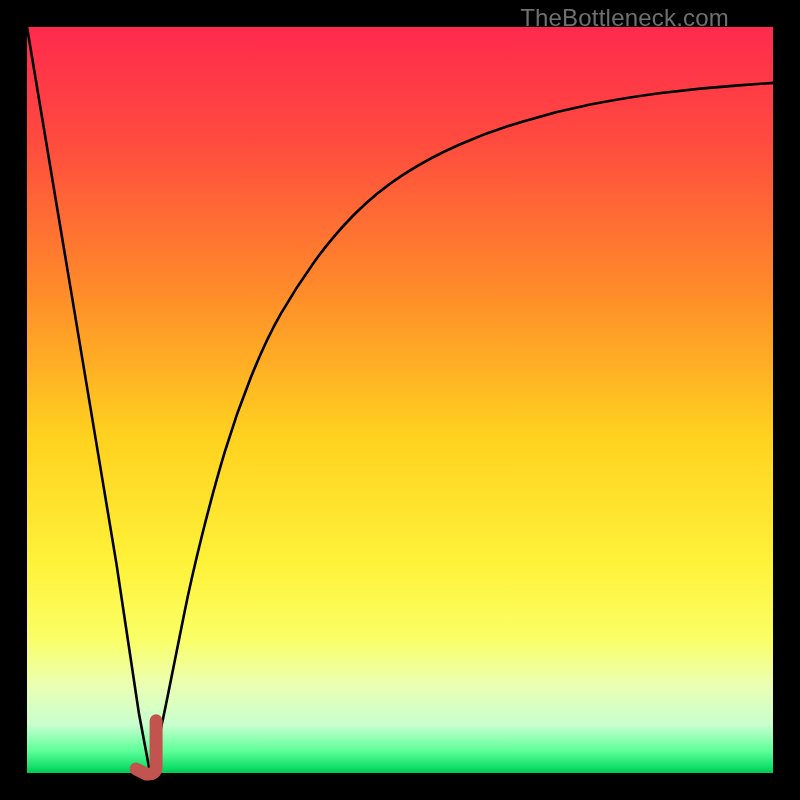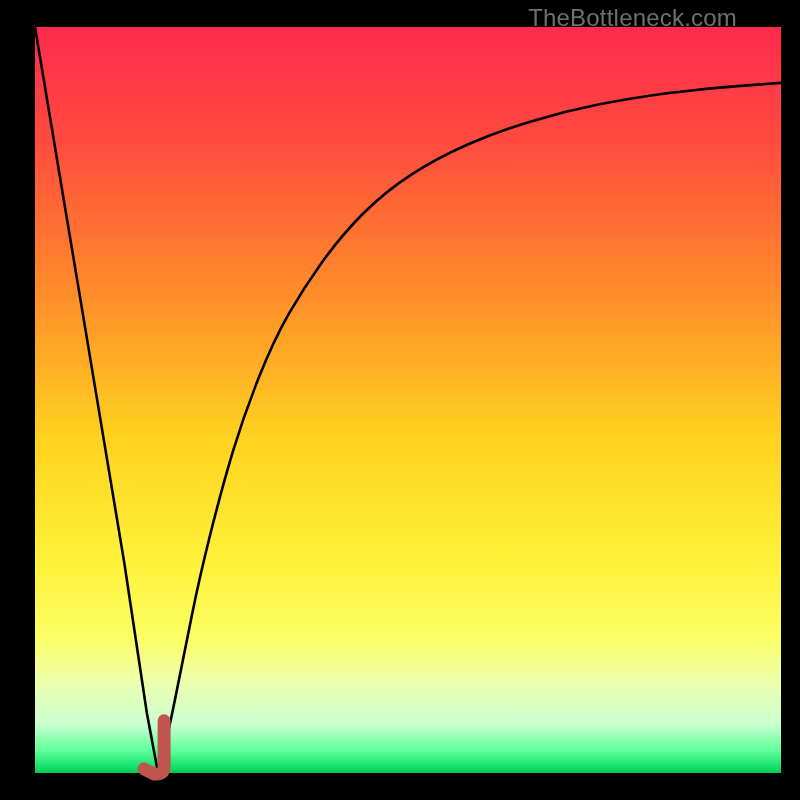--- a/index.html
+++ b/index.html
@@ -6,21 +6,21 @@
     margin: 0;
     padding: 0;
     width: 800px;
     height: 800px;
     background: #000;
     overflow: hidden;
     font-family: Arial, Helvetica, sans-serif;
   }
   .frame {
     position: absolute;
-    left: 8px;
+    left: 0;
     top: 0;
     width: 741px;
     height: 800px;
     background: #000;
   }
   .plot {
     position: absolute;
     left: 27px;
     top: 27px;
     width: 746px;

